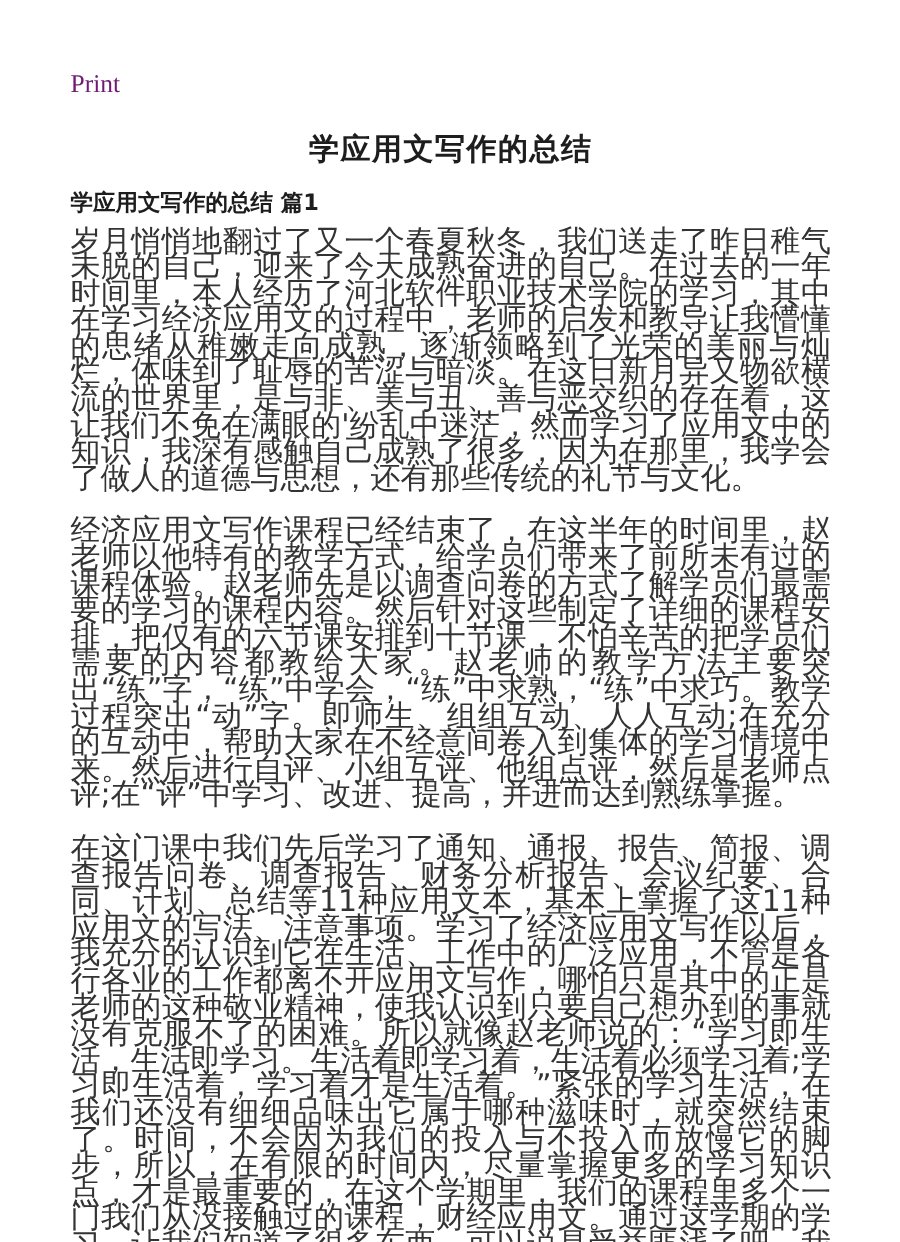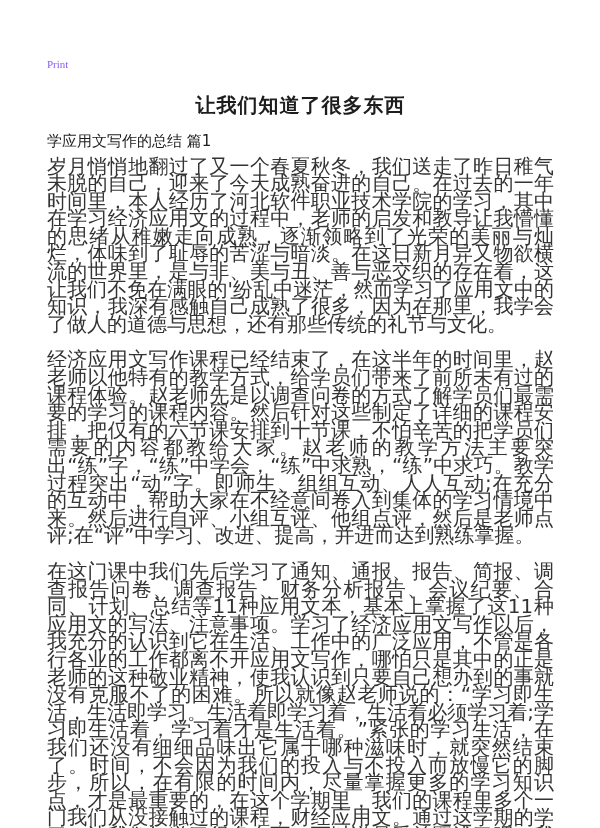--- a/index.html
+++ b/index.html
@@ -12,44 +12,43 @@
     width: 600px;
     height: 828px;
     box-sizing: border-box;
     background: #ffffff;
     padding: 46px 46px 0 47px;
     overflow: hidden;
     font-family: "DejaVu Sans", sans-serif;
   }
   .print-label {
     font-family: "Liberation Serif", serif;
-    font-size: 11px;
-    color: #8b5cf6;
+    font-size: 17px;
+    color: #701a75;
     display: inline-block;
     cursor: pointer;
-    margin-top: 12px;
   }
   .doc-title {
     text-align: center;
     font-size: 20px;
     font-weight: bold;
     letter-spacing: 1px;
     color: #1d1d1d;
     margin: 21px 0 0 0;
     line-height: 1.25;
   }
   .doc-subtitle {
     font-size: 13.5px;
     color: #2f2f2f;
     margin: 12px 0 0 0;
     line-height: 1.3;
   }
   .section-heading {
     font-size: 15px;
-    font-weight: normal;
+    font-weight: bold;
     color: #1d1d1d;
     margin: 14px 0 0 0;
     line-height: 1.3;
   }
   .doc-body {
     margin-top: 6px;
   }
   .doc-body p {
     font-size: 20px;
     line-height: 17.6px;
@@ -59,21 +58,21 @@
     margin: 0 0 18px 0;
     word-break: break-all;
   }
 </style>
 </head>
 <body>
 
 <div class="page">
   <span class="print-label">Print</span>
 
-  <h1 class="doc-title">让我们知道了很多东西</h1>
+  <h1 class="doc-title">学应用文写作的总结</h1>
 
 
   <h2 class="section-heading">学应用文写作的总结 篇1</h2>
 
   <div class="doc-body">
     <p>岁月悄悄地翻过了又一个春夏秋冬，我们送走了昨日稚气未脱的自己，迎来了今天成熟奋进的自己。在过去的一年时间里，本人经历了河北软件职业技术学院的学习，其中在学习经济应用文的过程中，老师的启发和教导让我懵懂的思绪从稚嫩走向成熟，逐渐领略到了光荣的美丽与灿烂，体味到了耻辱的苦涩与暗淡。在这日新月异又物欲横流的世界里，是与非、美与丑、善与恶交织的存在着，这让我们不免在满眼的'纷乱中迷茫，然而学习了应用文中的知识，我深有感触自己成熟了很多，因为在那里，我学会了做人的道德与思想，还有那些传统的礼节与文化。</p>
     <p>经济应用文写作课程已经结束了，在这半年的时间里，赵老师以他特有的教学方式，给学员们带来了前所未有过的课程体验。赵老师先是以调查问卷的方式了解学员们最需要的学习的课程内容。然后针对这些制定了详细的课程安排，把仅有的六节课安排到十节课，不怕辛苦的把学员们需要的内容都教给大家。赵老师的教学方法主要突出“练”字，“练”中学会，“练”中求熟，“练”中求巧。教学过程突出“动”字。即师生、组组互动、人人互动;在充分的互动中，帮助大家在不经意间卷入到集体的学习情境中来。然后进行自评、小组互评、他组点评，然后是老师点评;在“评”中学习、改进、提高，并进而达到熟练掌握。</p>
     <p>在这门课中我们先后学习了通知、通报、报告、简报、调查报告问卷、调查报告、财务分析报告、会议纪要、合同、计划、总结等11种应用文本，基本上掌握了这11种应用文的写法、注意事项。学习了经济应用文写作以后，我充分的认识到它在生活、工作中的广泛应用，不管是各行各业的工作都离不开应用文写作，哪怕只是其中的正是老师的这种敬业精神，使我认识到只要自己想办到的事就没有克服不了的困难。所以就像赵老师说的：“学习即生活，生活即学习。生活着即学习着，生活着必须学习着;学习即生活着，学习着才是生活着。”紧张的学习生活，在我们还没有细细品味出它属于哪种滋味时，就突然结束了。时间，不会因为我们的投入与不投入而放慢它的脚步，所以，在有限的时间内，尽量掌握更多的学习知识点，才是最重要的，在这个学期里，我们的课程里多个一门我们从没接触过的课程，财经应用文。通过这学期的学习，让我们知道了很多东西。可以说是受益匪浅了吧。我们也知道在随着社会的飞速发展。人们越来越深刻的认识到了经济发展需要多元化、多层次的人才的。因此也要有一定的写作水平才行的，最少应该知道怎样写总结，写总结的格式又是如何的。这既是对自己前一段时间工作的肯定，也是让上级能够清楚的知道你在这段时间到底做了些什么、学到了什么、工作如何。这在以后我们步入社会，在公司上班，少不了也会写工作总结，或一些策划。经营方向策划等等的报告。这些报告写的好坏会直接影响到你在老板心目中的地位和印象的。如何才</p>
   </div>
 </div>

